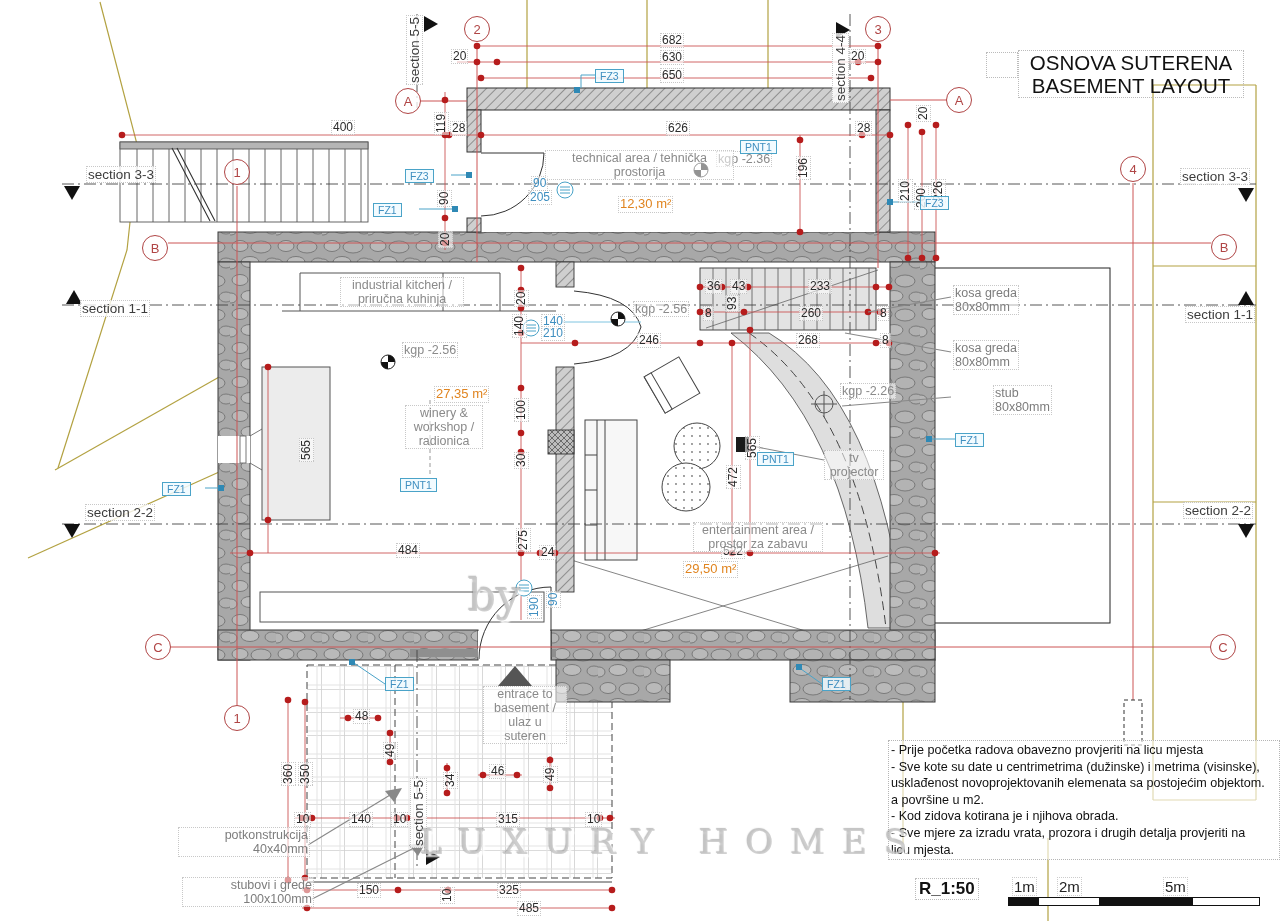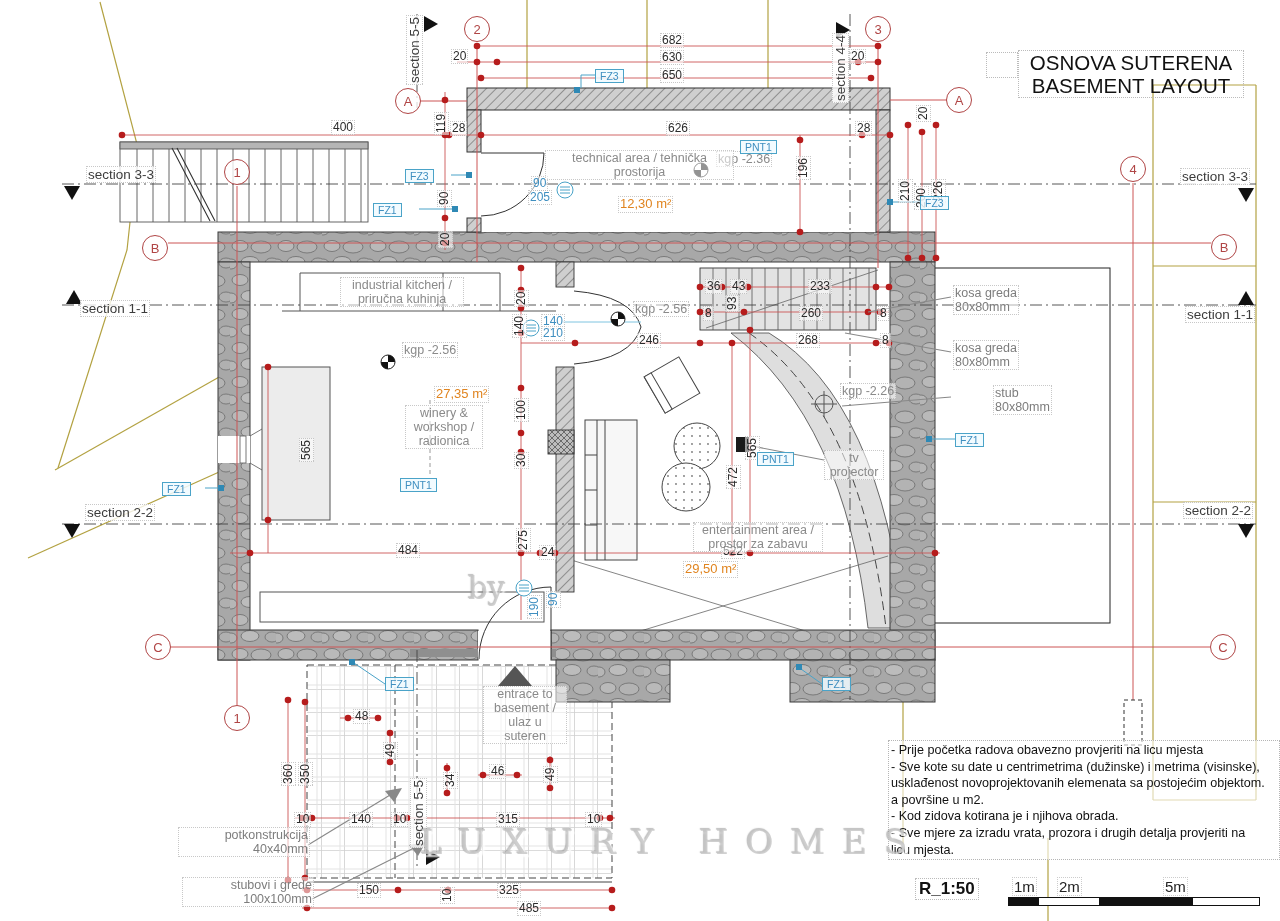--- a/index.html
+++ b/index.html
@@ -27,21 +27,21 @@
   #title-sidebox{position:absolute;left:986px;top:52px;width:30px;height:24px;border:1px dotted #bbb;}
   #notes{position:absolute;left:888px;top:740px;width:386px;border:1px dotted #b5b5b5;
      font-size:12.6px;line-height:16.6px;color:#111;padding:1px 2px;background:rgba(255,255,255,.6);}
   #scale-label{position:absolute;left:915px;top:878px;font-size:17px;font-weight:bold;color:#111;border:1px dotted #bbb;padding:0 3px;}
   .scale-mark{position:absolute;top:877px;font-size:15px;color:#222;border:1px dotted #ccc;padding:0 1px;}
   #scale-bar{position:absolute;left:1008px;top:897px;width:250px;height:7px;border:1px solid #111;font-size:0;box-sizing:content-box;}
   #scale-bar span{display:inline-block;height:7px;vertical-align:top;}
   #watermark{position:absolute;left:0;top:0;width:1280px;height:921px;z-index:5;pointer-events:none;}
   .wm{position:absolute;font-family:"DejaVu Serif",serif;color:rgba(198,198,198,.82);
       text-shadow:3px 3px 2px rgba(255,255,255,.95),-1px -1px 1px rgba(128,128,128,.5);}
-  #wm-by{left:468px;top:570px;font-size:31px;}
+  #wm-by{left:468px;top:570px;font-size:44px;}
   #wm-name{left:408px;top:638px;font-size:98px;}
   #wm-tag{left:420px;top:822px;font-size:34px;letter-spacing:17px;}
 </style>
 </head>
 <body>
 
 <div id="root">
 
 <svg width="1280" height="921" viewBox="0 0 1280 921">
   <defs>

